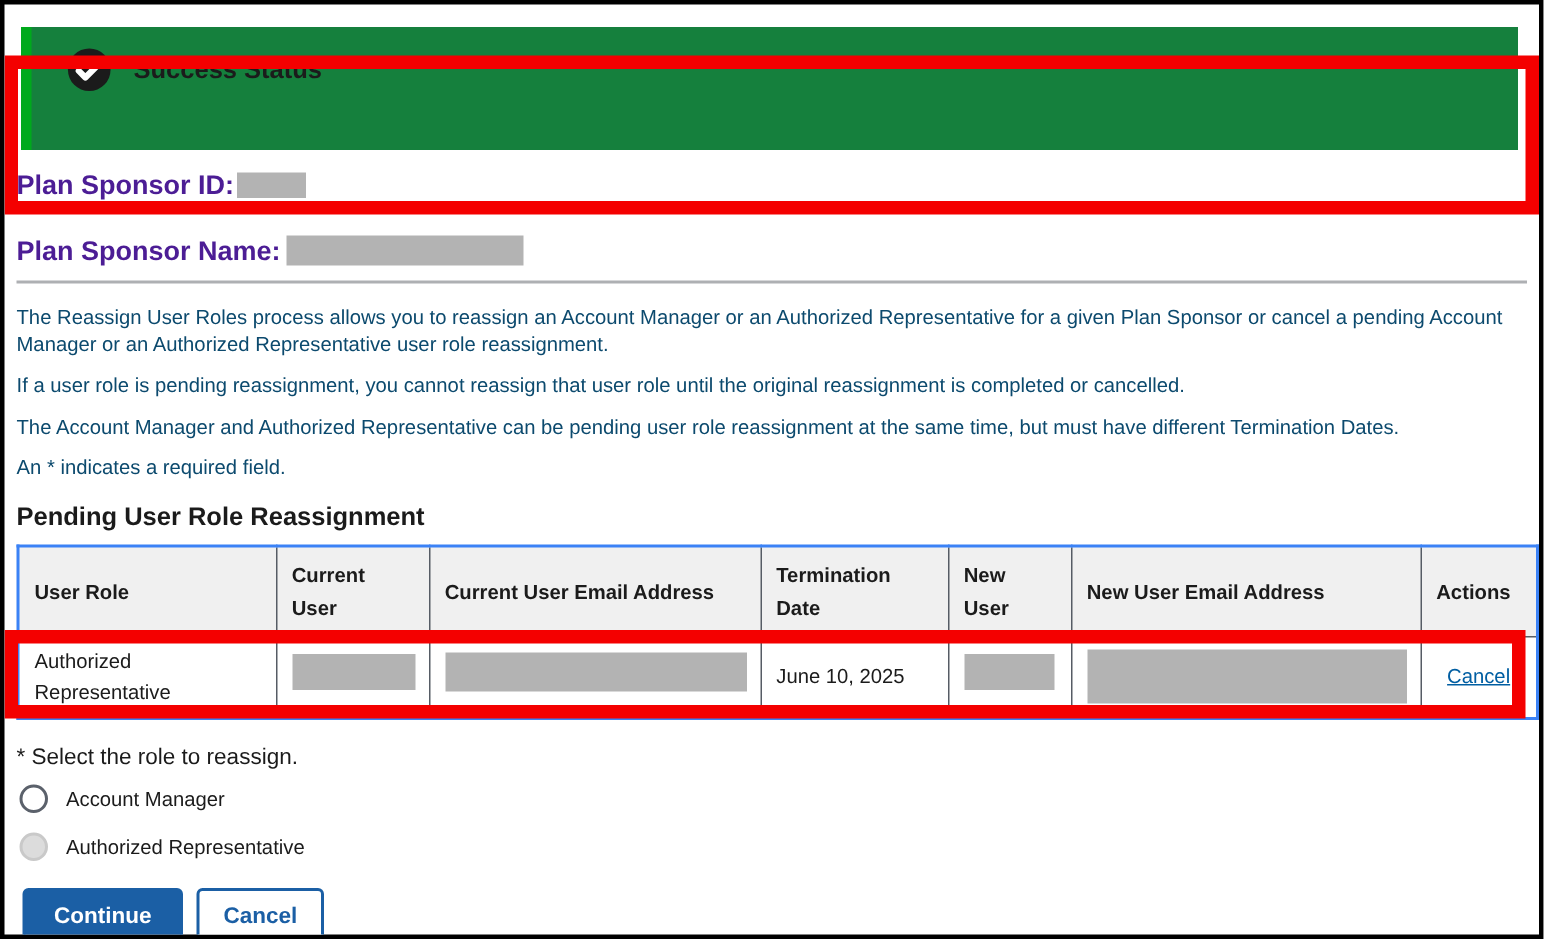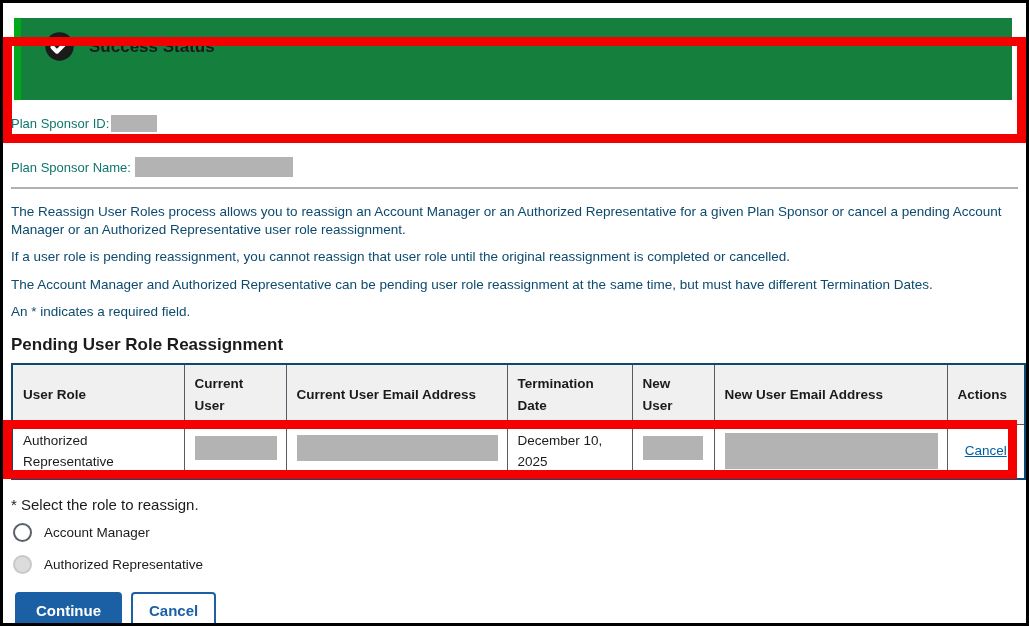--- a/index.html
+++ b/index.html
@@ -18,35 +18,35 @@
   .alert {
     margin:15px 14px 0 11px; height:82px; background:#15803d;
     border-left:7px solid #00a91c; padding:13px 20px 0 23px;
   }
   .alert-head { display:flex; align-items:center; gap:14px; }
   .alert-icon { width:31px; height:31px; flex:0 0 auto; }
   .alert-title { font-size:17px; font-weight:700; color:#1b1b1b; }
   .alert-msg { margin:7px 0 0 45px; font-size:13.5px; color:#1b1b1b; }
   
   .field { display:flex; align-items:center; margin:13px 0 0 8px; height:20px; }
-  .field-label { font-size:13px; font-weight:400; color:#0f766e; }
+  .field-label { font-size:18px; font-weight:700; color:#4c1d95; }
   .redact { background:#b3b3b3; display:inline-block; }
   .redact-id { width:46px; height:17px; margin-left:2px; }
   .redact-name { width:158px; height:20px; margin-left:4px; }
   .field.name-row { margin-top:24px; }
   .divider { height:2px; background:#aeb0b3; margin:10px 8px 0 8px; }
   
   .para { margin:9px 8px 0 8px; font-size:13.5px; color:#0c4a6e; line-height:1.35; }
   .para.first { margin-top:14px; max-width:1010px; }
   
   .section-title { margin:14px 0 0 8px; font-size:17px; font-weight:700; color:#1b1b1b; }
   
   table.pending {
     margin:8px 0 0 8px; border-collapse:collapse; table-layout:fixed;
-    width:1013px; border:2px solid #0c4a6e;
+    width:1013px; border:2px solid #3b82f6;
   }
   table.pending th, table.pending td { border:1px solid #565c65; }
   table.pending th {
     background:#f0f0f0; font-size:13.5px; font-weight:700; color:#1b1b1b;
     text-align:left; padding:8px 10px; height:56px; vertical-align:middle; line-height:1.6;
   }
   table.pending td {
     font-size:13.5px; color:#1b1b1b; padding:6px 10px; height:48px;
     vertical-align:middle; line-height:1.5; background:#fff;
   }
@@ -142,21 +142,21 @@
     </thead>
     <tbody>
       <tr>
         <td>Authorized Representative</td>
         <td>
           <span class="redact cell-redact-cu"></span>
         </td>
         <td>
           <span class="redact cell-redact-cue"></span>
         </td>
-        <td>December 10, 2025</td>
+        <td>June 10, 2025</td>
         <td>
           <span class="redact cell-redact-nu"></span>
         </td>
         <td>
           <span class="redact cell-redact-nue"></span>
         </td>
         <td class="actions">
           <a class="cancel-link">Cancel</a>
         </td>
       </tr>

